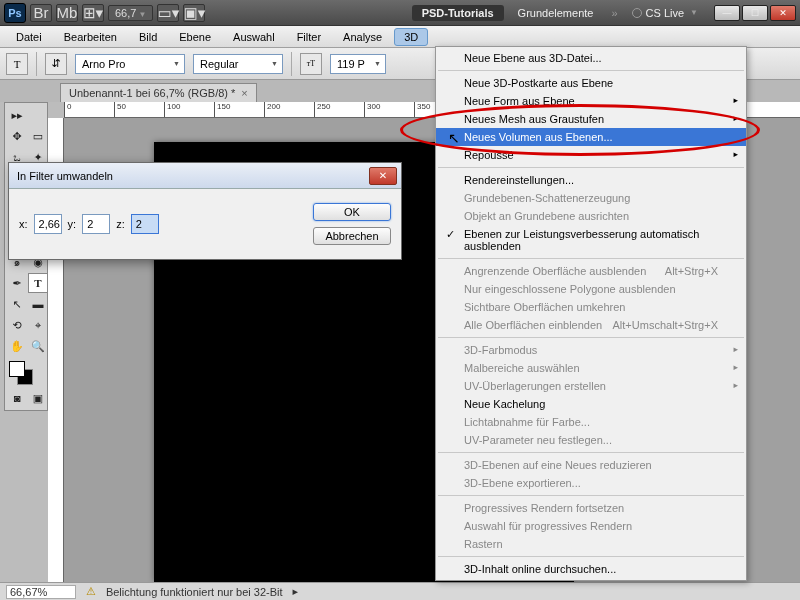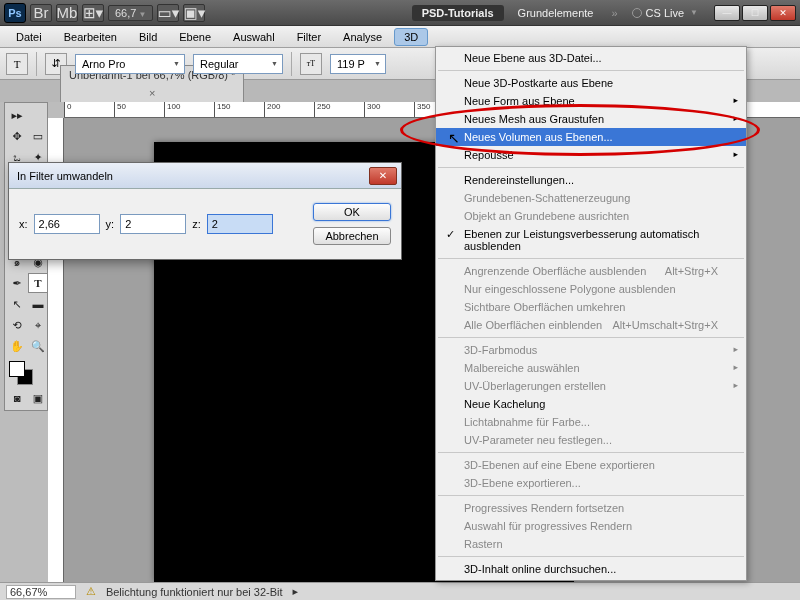--- a/index.html
+++ b/index.html
@@ -27,21 +27,21 @@
 
 
 .optbar { height: 32px; background: linear-gradient(#eeeeee,#d8d8d8); display: flex; align-items: center; padding: 0 6px; gap: 8px; border-bottom: 1px solid #999; }
 .opt-icon { width: 22px; height: 22px; border: 1px solid #999; display: flex; align-items: center; justify-content: center; background: #e8e8e8; font-family: serif; }
 .divider { width: 1px; height: 24px; background: #aaa; }
 .select { background: #fff; border: 1px solid #7a9abf; height: 20px; padding: 0 18px 0 6px; display: flex; align-items: center; position: relative; }
 .select::after { content: "▼"; position: absolute; right: 4px; font-size: 7px; color: #555; }
 
 
 .doctab-row { height: 22px; background: #b8b8b8; display: flex; align-items: flex-end; padding-left: 60px; }
-.doctab { background: #d8d8d8; border: 1px solid #888; border-bottom: none; padding: 3px 8px; display: flex; align-items: center; gap: 6px; font-size: 10px; color: #333; flex-direction: column; }
+.doctab { background: #d8d8d8; border: 1px solid #888; border-bottom: none; padding: 3px 8px; display: flex; align-items: center; gap: 6px; font-size: 10px; color: #333; }
 .doctab .x { color: #666; cursor: pointer; }
 
 
 .main { position: absolute; top: 102px; left: 0; right: 0; bottom: 18px; background: #bcbcbc; }
 .ruler-h { position: absolute; top: 0; left: 64px; right: 0; height: 16px; background: #fff; border-bottom: 1px solid #666; font-size: 8px; overflow: hidden; }
 .ruler-ticks { display:flex; }
 .ruler-tick { width:50px; border-left:1px solid #555; height:16px; position:relative; padding-left:2px; color:#333; font-size:8px; }
 .ruler-v { position: absolute; top: 16px; left: 48px; width: 16px; bottom: 0; background: #fff; border-right: 1px solid #666; }
 .canvas-area { position: absolute; top: 16px; left: 64px; right: 0; bottom: 0; background: #a0a0a0; overflow: hidden; }
 .canvas { position: absolute; top: 24px; left: 90px; width: 420px; height: 440px; background: #000; box-shadow: 0 0 6px rgba(0,0,0,0.4); }
@@ -64,21 +64,21 @@
 .dd-sep { height: 1px; background: #c8c8c8; margin: 3px 2px; }
 .dd-sub::after { content: "▸"; position: absolute; right: 8px; font-size: 9px; }
 .dd-check::before { content: "✓"; position: absolute; left: 10px; }
 
 
 .dialog { position: absolute; top: 162px; left: 8px; width: 394px; background: #f0f0f0; border: 1px solid #6a6a6a; box-shadow: 3px 3px 10px rgba(0,0,0,0.4); z-index: 50; }
 .dlg-title { height: 26px; background: linear-gradient(#eaeff7,#cdd9ec); display: flex; align-items: center; justify-content: space-between; padding: 0 4px 0 8px; border-bottom: 1px solid #9aa; color: #000; }
 .dlg-x { width: 28px; height: 18px; background: linear-gradient(#e07a6a,#c0392b); color: #fff; display: flex; align-items: center; justify-content: center; border-radius: 2px; border: 1px solid #803020; font-size: 10px; }
 .dlg-body { padding: 14px 10px; display: flex; align-items: center; gap: 6px; }
 .dlg-label { color: #000; }
-.dlg-input { width: 66px; height: 20px; border: 1px solid #7a9abf; background: #fff; padding: 0 4px; display: flex; align-items: center; }
+.dlg-input { width: 28px; height: 20px; border: 1px solid #7a9abf; background: #fff; padding: 0 4px; display: flex; align-items: center; }
 .dlg-input.focus { border: 1px solid #3a76d6; background: #c8dcf5; }
 .dlg-btns { display: flex; flex-direction: column; gap: 6px; margin-left: auto; }
 .dlg-btn { width: 78px; height: 18px; background: linear-gradient(#fdfdfd,#e0e0e0); border: 1px solid #888; border-radius: 3px; display: flex; align-items: center; justify-content: center; cursor: pointer; }
 .dlg-btn.def { border: 1px solid #3a76d6; box-shadow: 0 0 2px #6aa0e6; }
 
 
 .red-ellipse { position: absolute; top: 104px; left: 400px; width: 360px; height: 52px; border: 3px solid #d40000; border-radius: 50%; z-index: 60; pointer-events: none; }
 .cursor { position: absolute; top: 130px; left: 448px; z-index: 70; font-size: 14px; color: #000; pointer-events:none; }
 
 
@@ -259,21 +259,21 @@
       <span>Neue Kachelung</span>
     </div>
     <div class="dd-item dis">
       <span>Lichtabnahme für Farbe...</span>
     </div>
     <div class="dd-item dis">
       <span>UV-Parameter neu festlegen...</span>
     </div>
     <div class="dd-sep"></div>
     <div class="dd-item dis">
-      <span>3D-Ebenen auf eine Ebene exportieren</span>
+      <span>3D-Ebenen auf eine Neues reduzieren</span>
     </div>
     <div class="dd-item dis">
       <span>3D-Ebene exportieren...</span>
     </div>
     <div class="dd-sep"></div>
     <div class="dd-item dis">
       <span>Progressives Rendern fortsetzen</span>
     </div>
     <div class="dd-item dis">
       <span>Auswahl für progressives Rendern</span>

